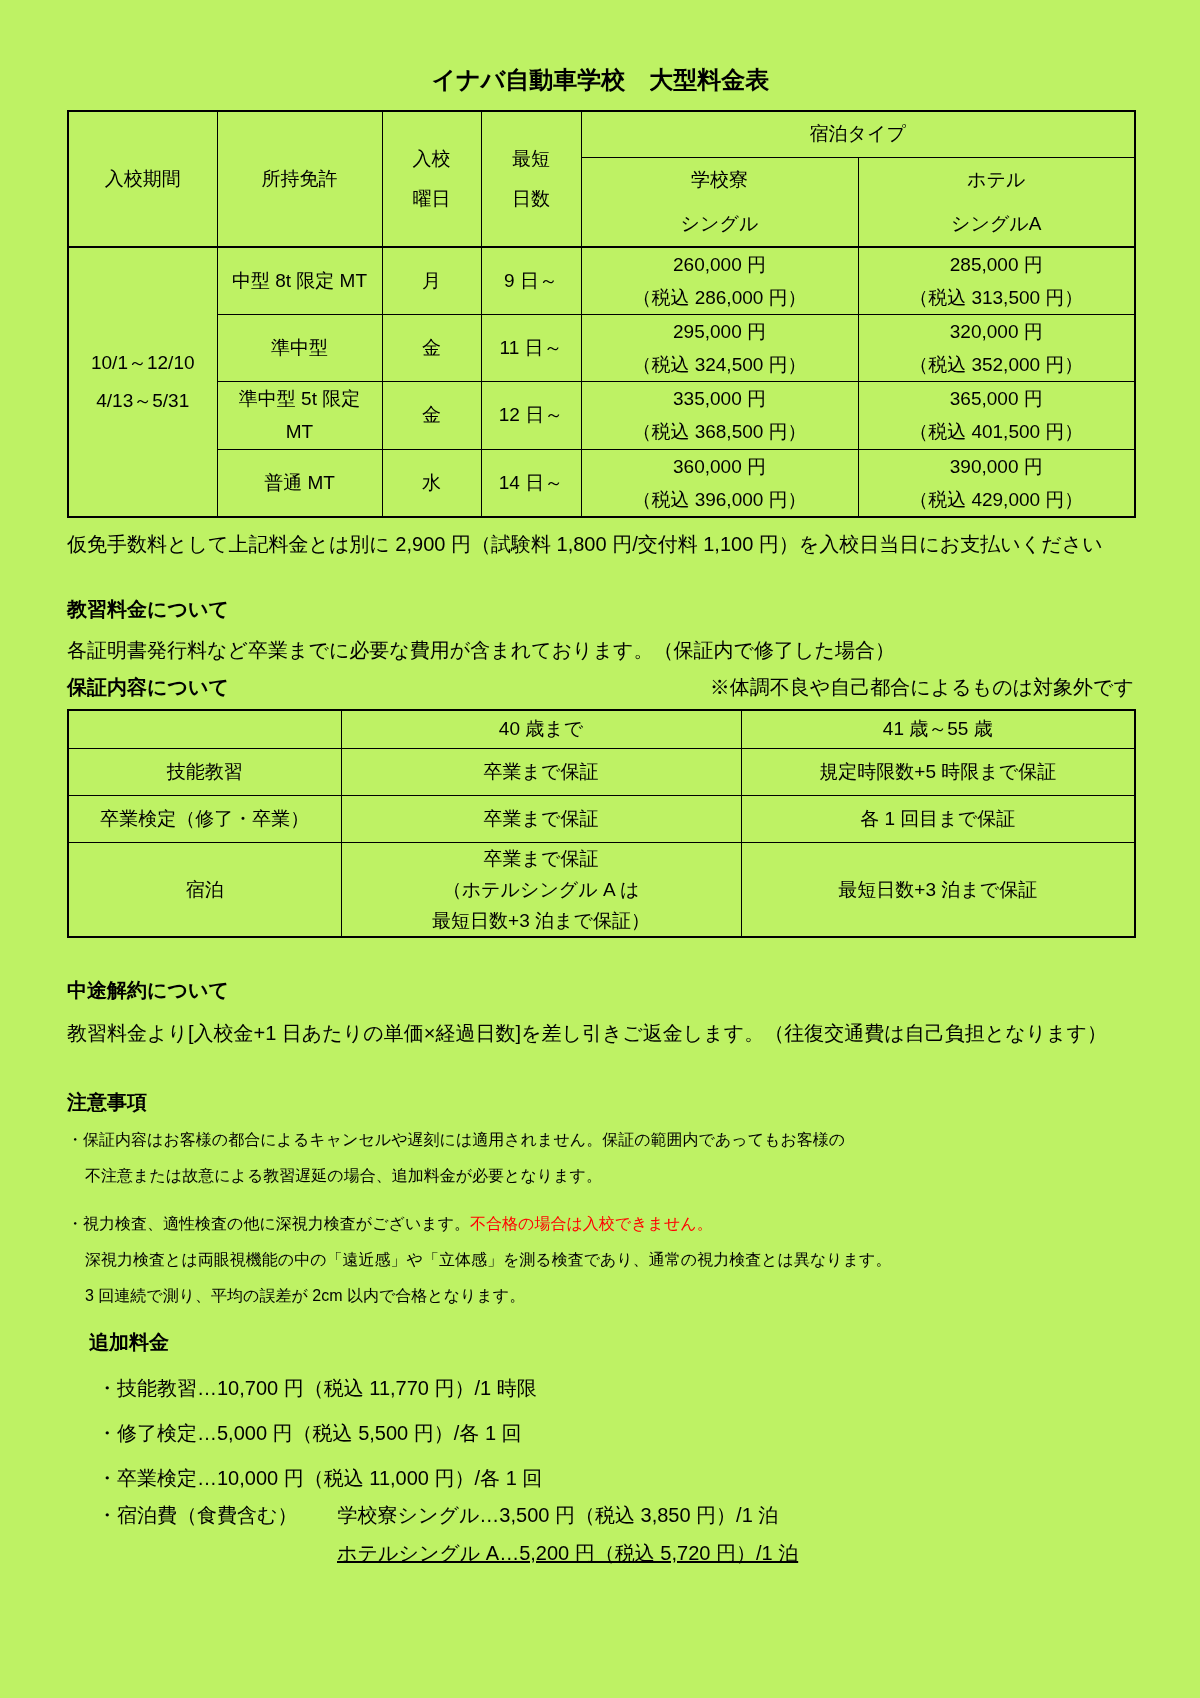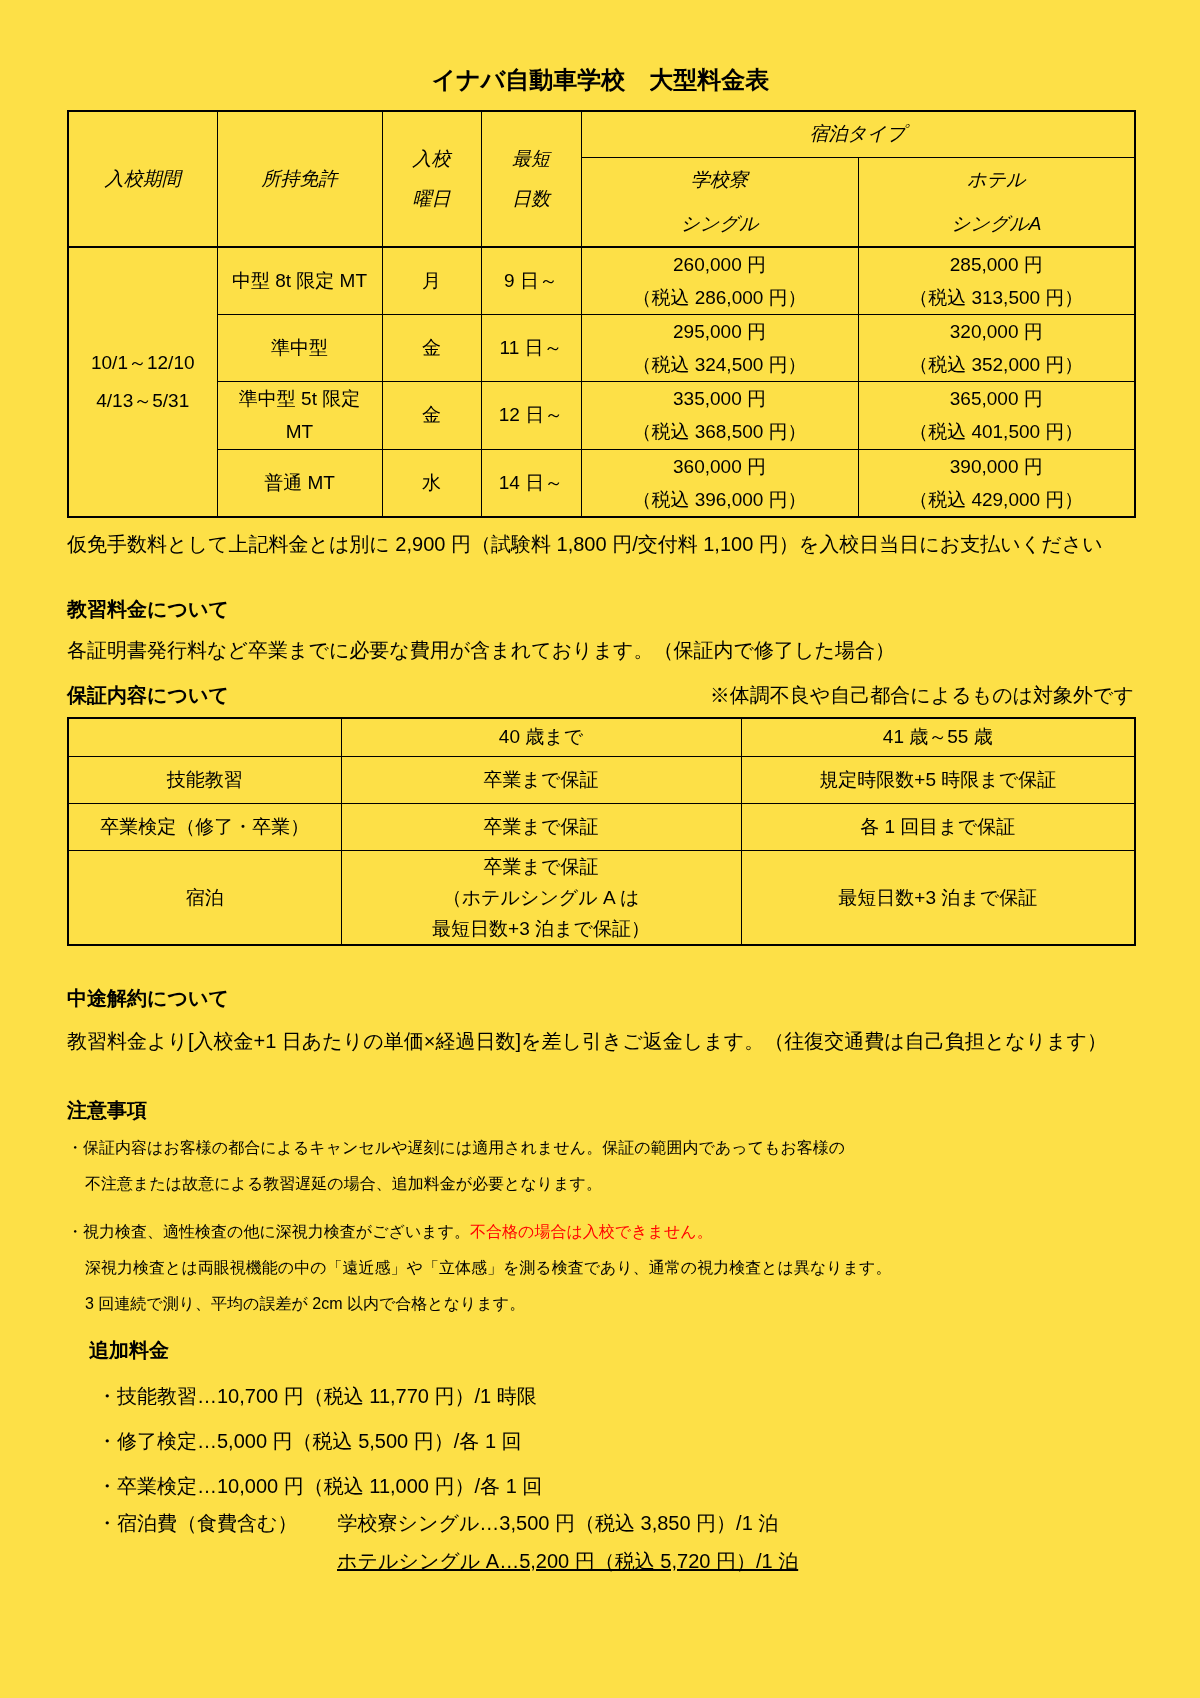--- a/index.html
+++ b/index.html
@@ -1,19 +1,19 @@
 <!DOCTYPE html>
 <html><head>
 <meta charset="utf-8">
 <style>
   html,body { margin:0; padding:0; background:#ffffff; }
   .page {
     position:relative;
     width:1200px; height:1698px;
-    background:#fde047;
+    background:#bef264;
     color:#000000;
     font-family:"Liberation Sans", sans-serif;
     overflow:hidden;
   }
   .content { position:absolute; left:67px; top:0; width:1067px; }
 
   [data-bind] { white-space:pre-line; }
 
   .doc-title {
     padding-top:64px;
@@ -31,42 +31,42 @@
     border:2px solid #000;
     font-size:19px;
   }
   .price-table th, .price-table td {
     border:1px solid #000;
     font-weight:normal;
     text-align:center;
     vertical-align:middle;
     padding:0;
   }
-  .price-table thead th { border-bottom-width:2px;font-style:italic; }
+  .price-table thead th { border-bottom-width:2px; }
   .price-table thead th.thin-bottom { border-bottom-width:1px; }
   .price-table tr.h1 { height:46px; }
   .price-table tr.h2 { height:84px; }
   .price-table tbody tr { height:66px; }
   .price-table tbody tr.tall { height:68px; }
   .lh33 { line-height:33px; }
   .lh38 { line-height:38px; }
   .lh40 { line-height:40px; }
   .lh44 { line-height:44px; }
 
   .note-line { margin-top:11px; font-size:20px; line-height:30px; }
 
   .section-heading { font-size:20px; font-weight:bold; line-height:28px; }
   .body-text { font-size:20px; line-height:38px; }
   .body-line { font-size:20px; line-height:30px; }
 
   .mt-tuition { margin-top:36px; }
   .tuition-body { margin-top:8px; }
 
   .guarantee-head-row {
-    margin-top:12px;
+    margin-top:4px;
     display:flex;
     justify-content:space-between;
     align-items:baseline;
   }
   .exclusion-note { font-size:20px; font-weight:normal; }
 
   .guarantee-table {
     width:1067px;
     margin-top:8px;
     border:2px solid #000;

